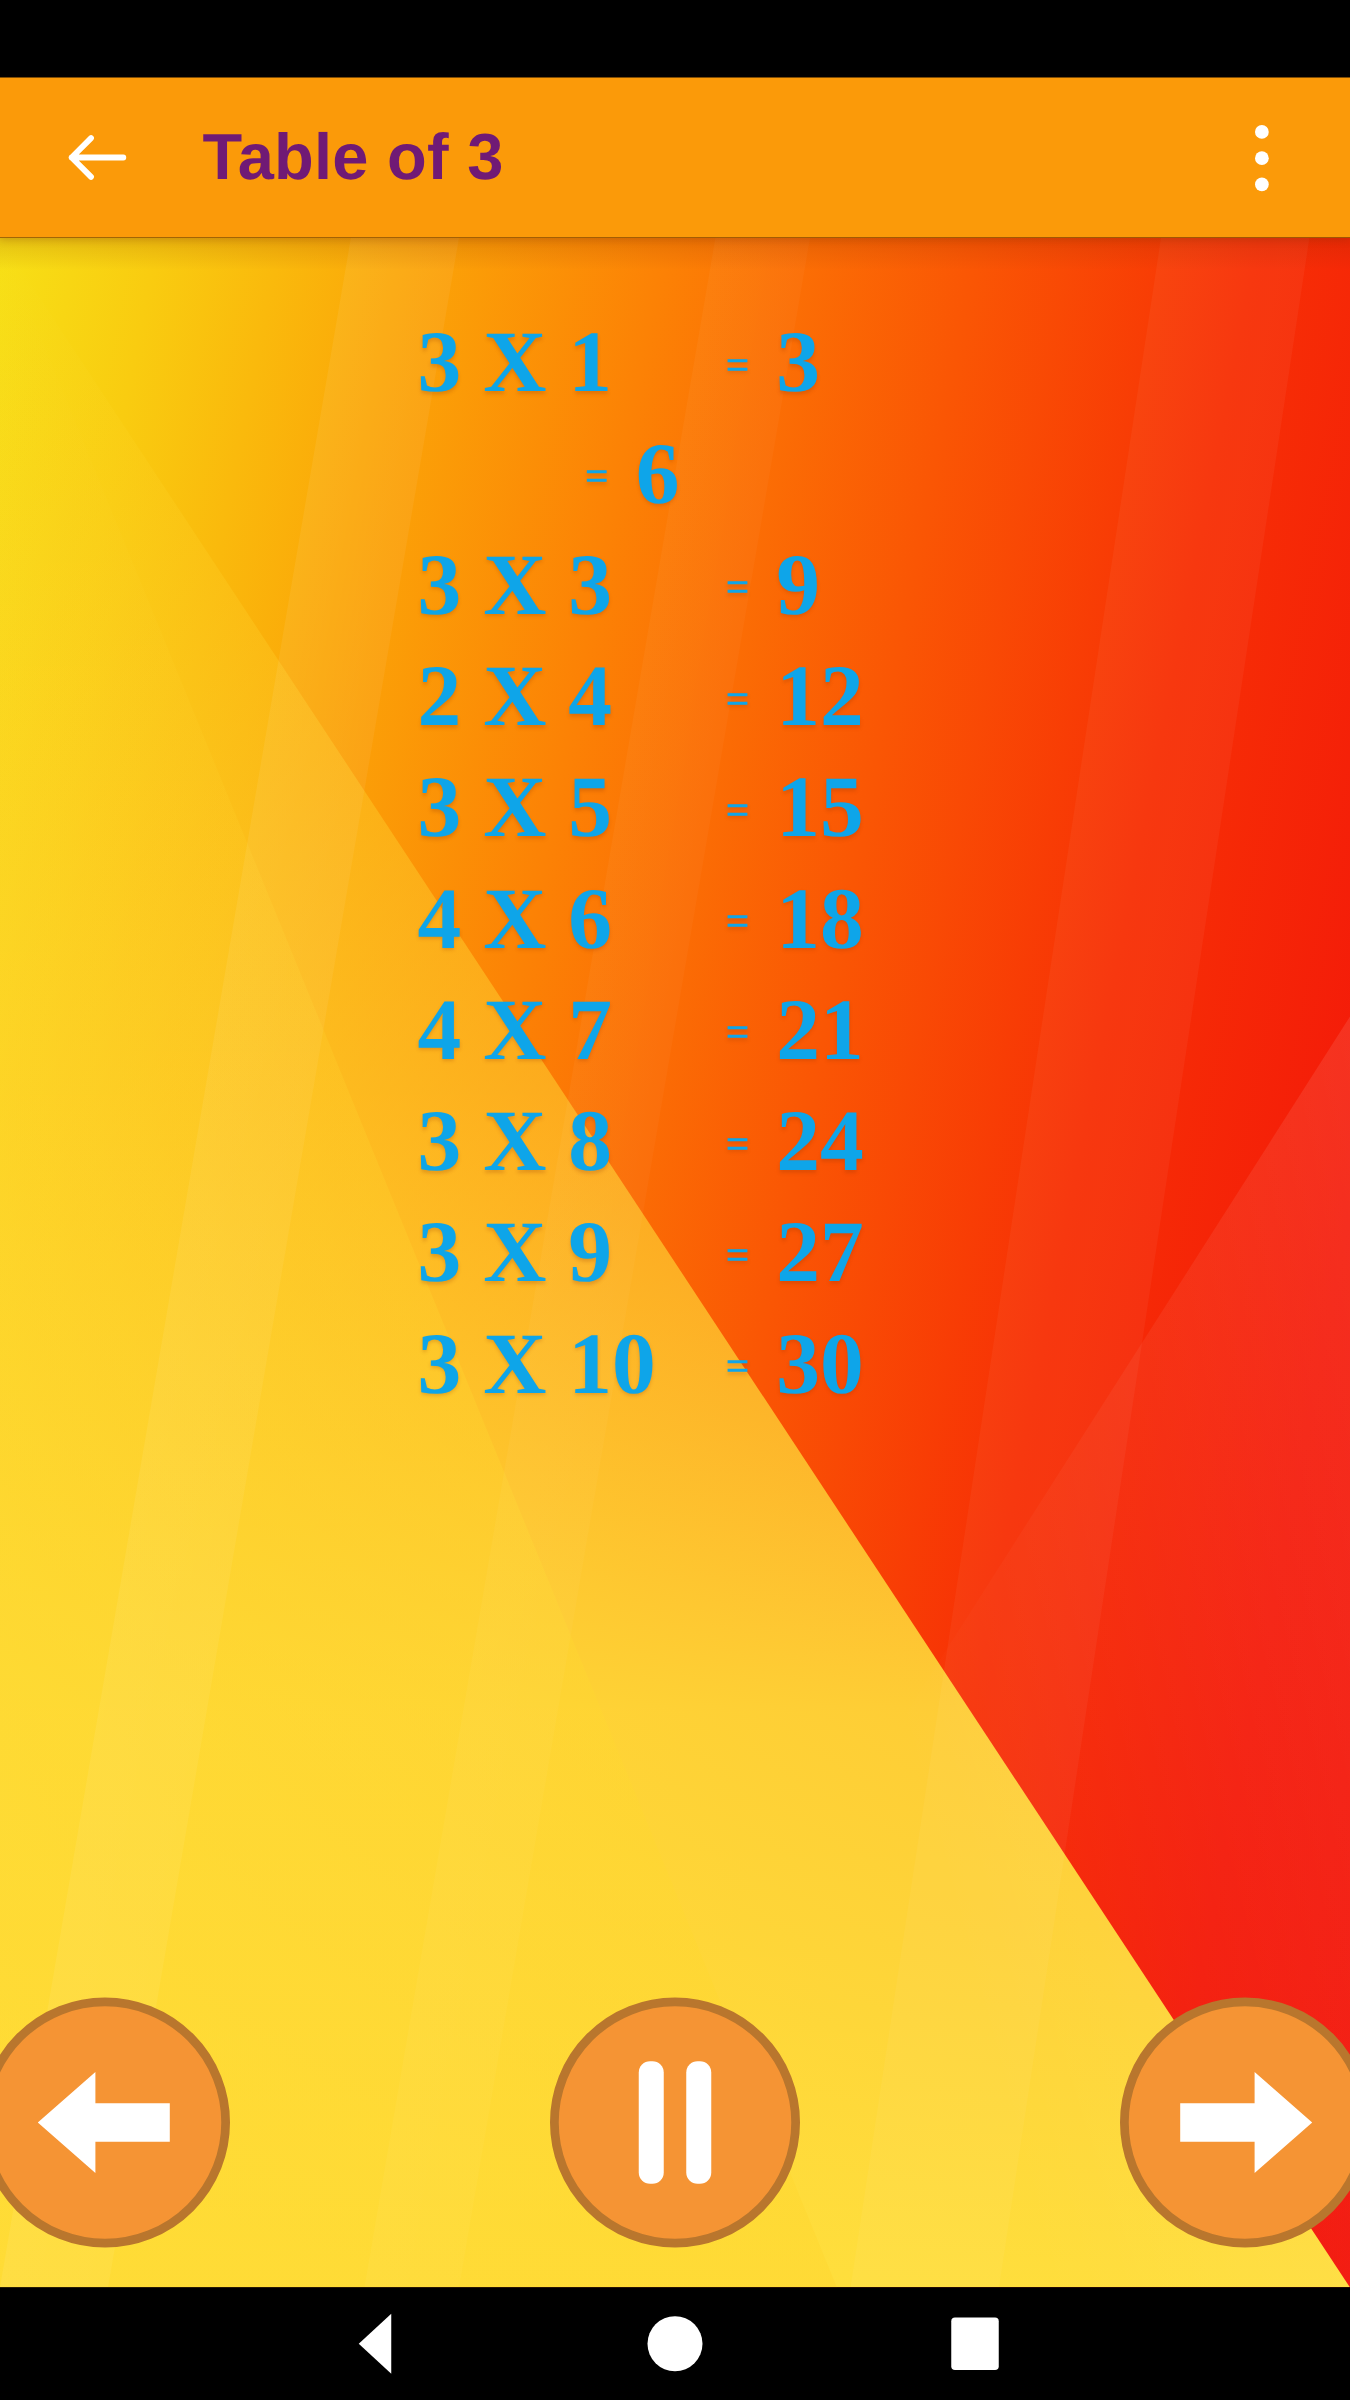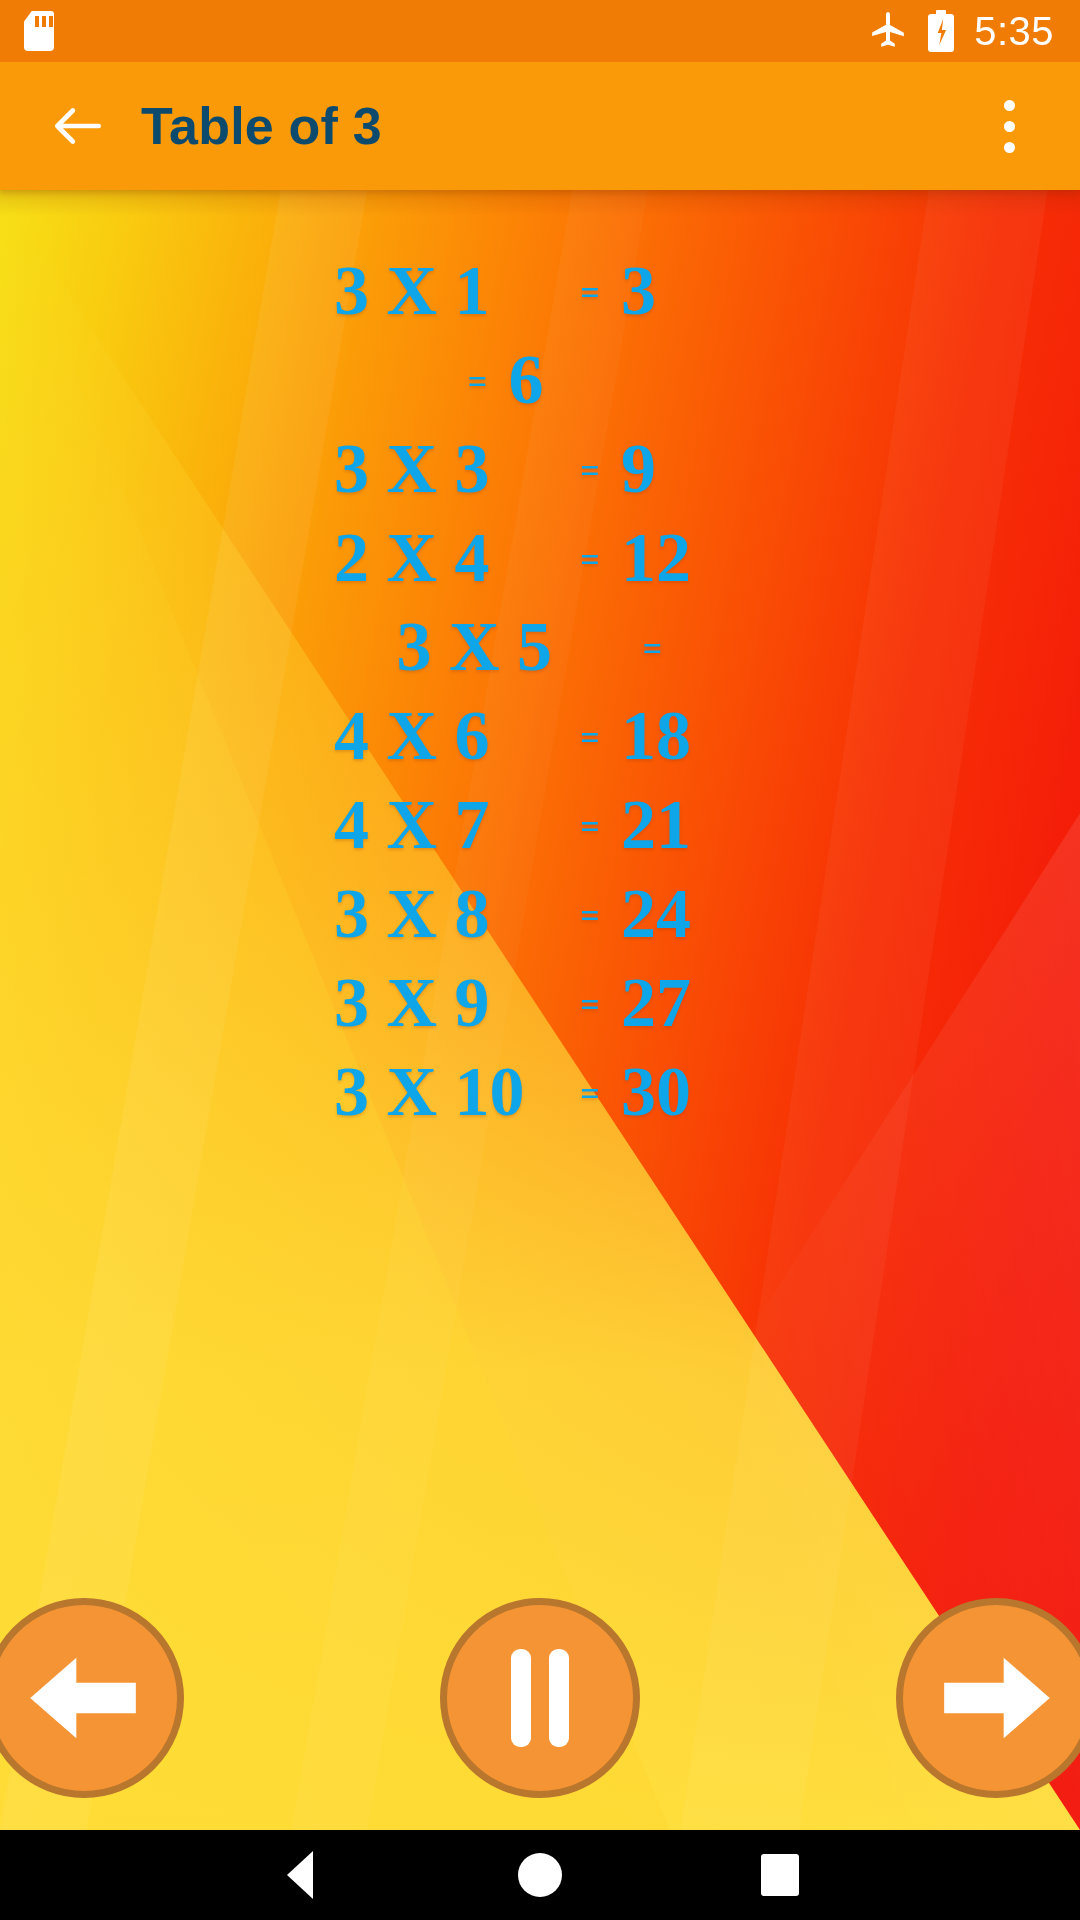--- a/index.html
+++ b/index.html
@@ -70,24 +70,24 @@
     padding:0 36px 0 44px;
     z-index:35;
     box-shadow:0 3px 6px rgba(120,40,0,0.22);
   }
   #back-button {
     width:68px; height:68px; flex:0 0 auto;
     display:flex; align-items:center; justify-content:center;
     cursor:pointer;
   }
   #app-title {
-    color:#0c4a6e;
+    color:#701a75;
     font-size:52px;
     font-weight:700;
-    margin-left:29px;
+    margin-left:50px;
     line-height:1;
     letter-spacing:0.2px;
     white-space:nowrap;
   }
   #overflow-menu {
     margin-left:auto;
     width:70px; height:80px;
     display:flex; flex-direction:column;
     align-items:center; justify-content:center;
     gap:10px; cursor:pointer;
@@ -242,43 +242,20 @@
   }
   #nav-recents-icon {
     width:38px; height:42px; background:#fff; border-radius:3px;
   }
 </style>
 </head>
 <body>
 
 <div id="screen">
 
-  <div id="status-bar">
-    <div id="status-left">
-      <span class="sd-icon">
-        <span class="body"></span>
-        <span class="pin p1"></span>
-        <span class="pin p2"></span>
-        <span class="pin p3"></span>
-      </span>
-    </div>
-    <div id="status-right">
-      <span class="plane-icon">
-        <svg viewBox="0 0 24 24" width="40" height="40" aria-hidden="true">
-          <path fill="#ffffff" d="M10.8 2.2c0-.9.5-1.6 1.2-1.6s1.2.7 1.2 1.6v6.2l8.3 4.6v2.1l-8.3-2.5v5.1l2.9 2v1.7l-4.1-1.1-4.1 1.1v-1.7l2.9-2v-5.1L2.5 15v-2.1l8.3-4.6V2.2z"></path>
-        </svg>
-      </span>
-      <span class="battery-icon">
-        <span class="cap"></span>
-        <span class="shell"></span>
-        <span class="bolt"></span>
-      </span>
-      <span id="clock">5:35</span>
-    </div>
-  </div>
 
   <div id="app-bar">
     <div id="back-button">
       <svg viewBox="0 0 24 24" width="62" height="62" aria-hidden="true">
         <path fill="none" stroke="#ffffff" stroke-width="1.8" stroke-linecap="round" stroke-linejoin="round" d="M20 12H4M10 6l-6 6 6 6"></path>
       </svg>
     </div>
     <div id="app-title">Table of 3</div>
     <div id="overflow-menu">
       <span class="dot"></span>
@@ -313,20 +290,21 @@
         <span class="product">9</span>
       </div>
       <div class="table-row">
         <span class="expr">2 X 4</span>
         <span class="eq">=</span>
         <span class="product">12</span>
       </div>
       <div class="table-row">
         <span class="expr">3 X 5</span>
         <span class="eq">=</span>
+        <span class="product">15</span>
       </div>
       <div class="table-row">
         <span class="expr">4 X 6</span>
         <span class="eq">=</span>
         <span class="product">18</span>
       </div>
       <div class="table-row">
         <span class="expr">4 X 7</span>
         <span class="eq">=</span>
         <span class="product">21</span>

